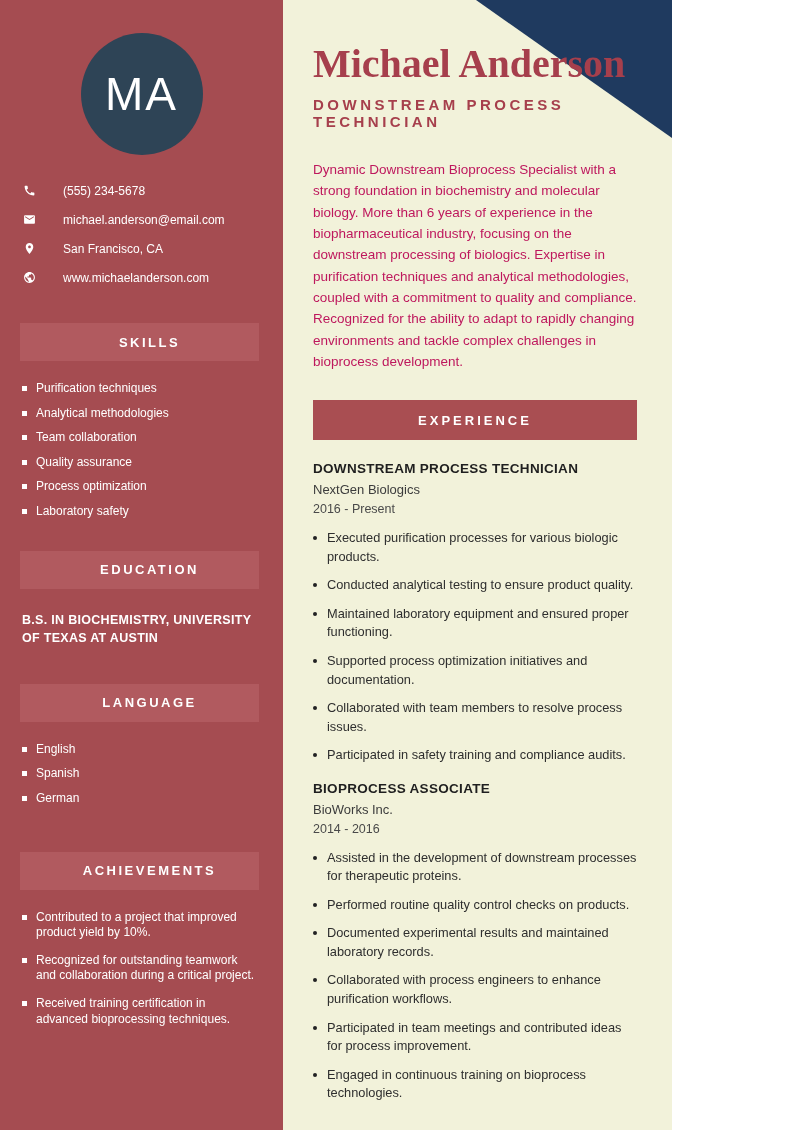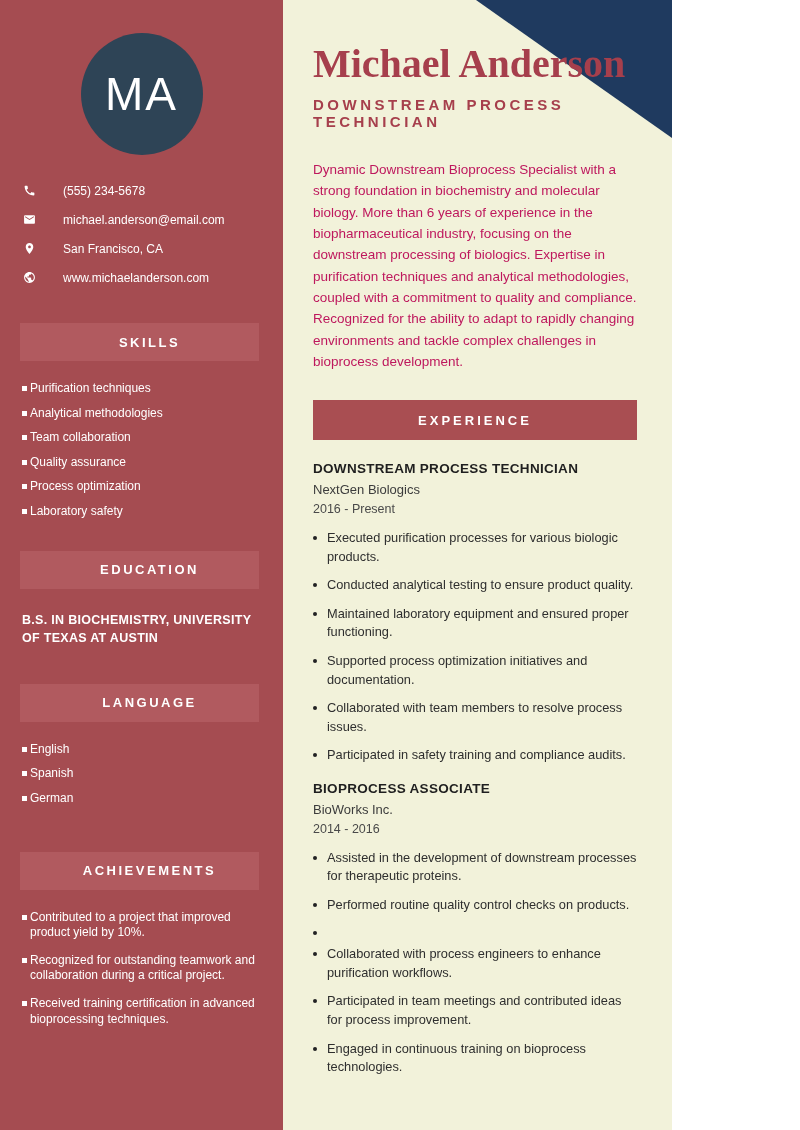--- a/index.html
+++ b/index.html
@@ -23,21 +23,21 @@
 
   .band { margin:0 24px 0 20px; height:38px; background:#b15a5f; display:flex; align-items:center; justify-content:center;padding-left:20px; }
   .band span { font-size:13px; font-weight:bold; letter-spacing:2.5px; color:#ffffff; }
 
   .band-skills { margin-top:37px; }
   .band-education { margin-top:31px;align-items:center; }
   .band-language { margin-top:37px; }
   .band-achievements { margin-top:45px; }
 
   .side-list { list-style:none; padding:20px 24px 0 22px; }
-  .side-list li { display:flex; gap:3px; margin-bottom:9px; font-size:12px; line-height:1.3; }
+  .side-list li { display:flex; gap:9px; margin-bottom:9px; font-size:12px; line-height:1.3; }
   .sq { width:5px; height:5px; background:#ffffff; flex-shrink:0; margin-top:5px; }
 
   .edu-text { padding:22px 24px 0 22px; font-size:12.5px; font-weight:bold; line-height:1.45; letter-spacing:.3px; }
 
   .ach-list li { margin-bottom:12px; }
 
   
   .main { flex:1; padding:0 35px 0 30px; position:relative; z-index:1; }
 
   .corner-triangle { position:absolute; top:0; right:0; width:0; height:0;
@@ -253,20 +253,21 @@
             <span>Assisted in the development of downstream processes for therapeutic proteins.</span>
           </li>
 
           <li>
             <span class="dot"></span>
             <span>Performed routine quality control checks on products.</span>
           </li>
 
           <li>
             <span class="dot"></span>
+            <span>Documented experimental results and maintained laboratory records.</span>
           </li>
 
           <li>
             <span class="dot"></span>
             <span>Collaborated with process engineers to enhance purification workflows.</span>
           </li>
 
           <li>
             <span class="dot"></span>
             <span>Participated in team meetings and contributed ideas for process improvement.</span>

